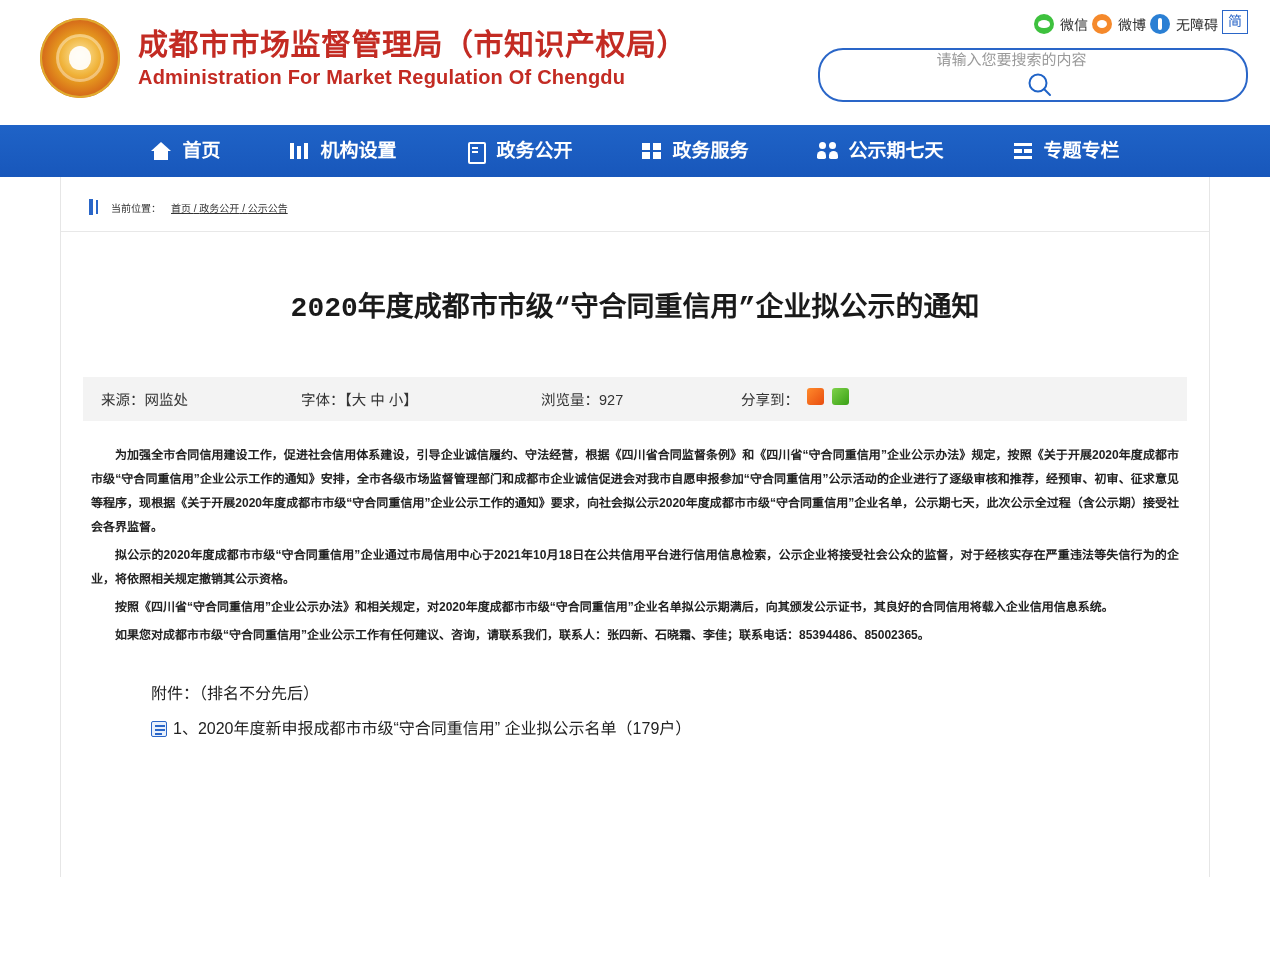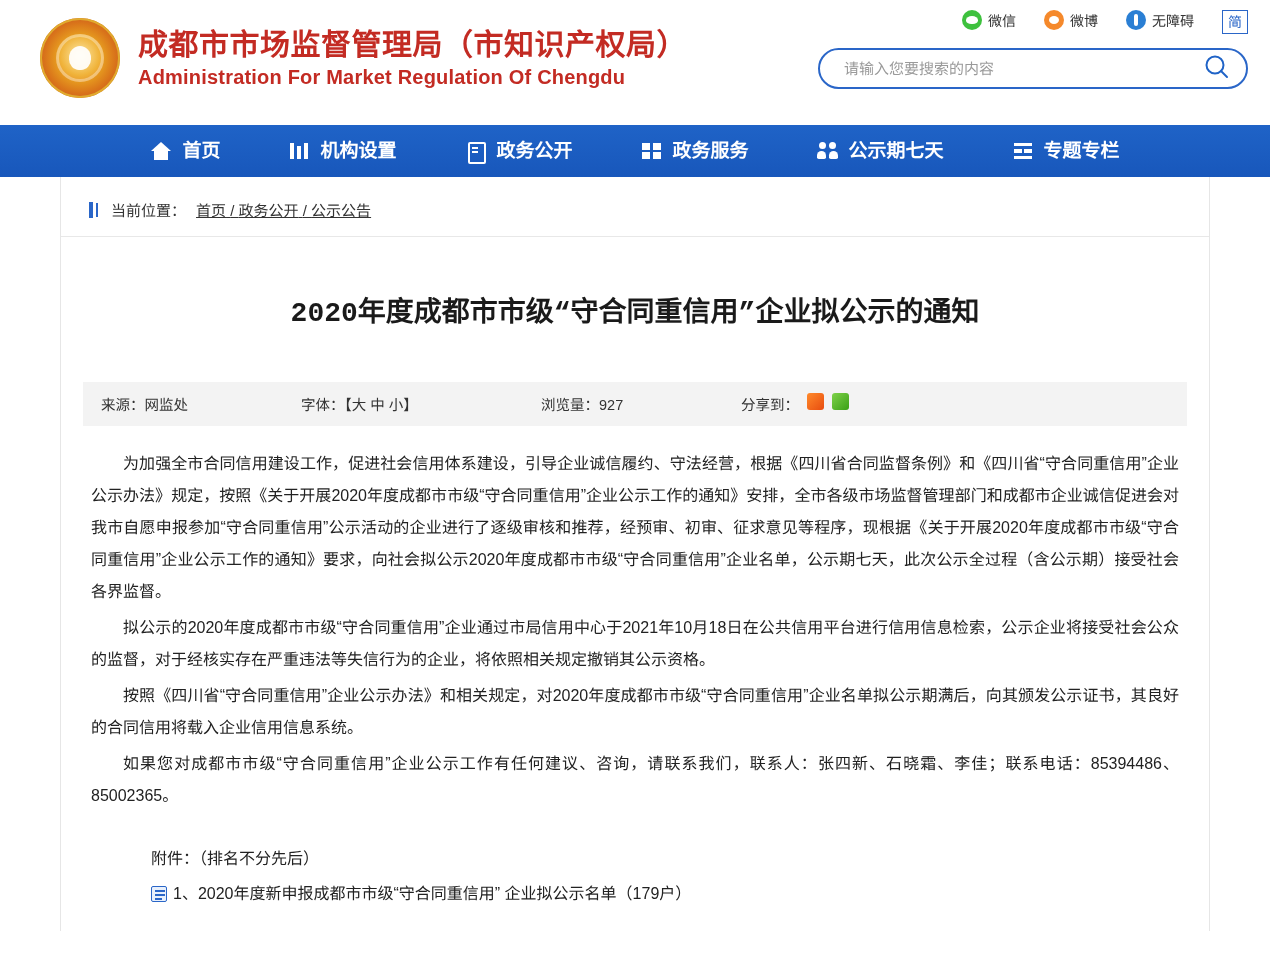--- a/index.html
+++ b/index.html
@@ -65,24 +65,25 @@
     letter-spacing: .2px;
     line-height: 1.3;
     white-space: nowrap;
   }
 
   
   .top-links {
     position: absolute;
     right: 22px; top: 10px;
     display: flex;
-    align-items: flex-start;
-    gap: 28px;
+    align-items: flex-end;
+    gap: 4px;
     font-size: 14px;
     color: #333;
+    font-family: Liberation Mono, monospace;
   }
   .top-link {
     display: flex;
     align-items: center;
     gap: 6px;
     cursor: pointer;
     white-space: nowrap;
   }
   .tl-icon {
     width: 20px; height: 20px;
@@ -121,26 +122,28 @@
     line-height: 22px;
     text-align: center;
     font-size: 14px;
     cursor: pointer;
   }
 
   
   .search-box {
     position: absolute;
     right: 22px; top: 48px;
-    width: 430px; height: 41px;
+    width: 430px; height: 54px;
     border: 2px solid #2a66c8;
     border-radius: 25px;
     background: #fff;
     display: flex;
+    align-items: center;
     padding: 0 16px 0 22px;
+    flex-direction: column;
   }
   .search-input {
     flex: 1;
     border: none;
     outline: none;
     font-size: 15px;
     color: #333;
     background: transparent;
     font-family: "Liberation Sans", sans-serif;
   }
@@ -272,21 +275,21 @@
     background: #fff;
     border-left: 1px solid #e6e6e6;
     border-right: 1px solid #e6e6e6;
     min-height: 700px;
     padding: 0 0 20px 0;
   }
   .breadcrumb {
     display: flex;
     align-items: center;
     gap: 10px;
-    font-size: 15px;
+    font-size: 10px;
     color: #333;
     padding: 22px 0 16px 28px;
     border-bottom: 1px solid #e8e8e8;
   }
   .bc-bar {
     display: inline-block;
     width: 4px; height: 16px;
     background: #2a66c8;
     box-shadow: 6px 0 0 -1px #2a66c8;
     margin-right: 8px;
@@ -327,24 +330,25 @@
     width: 17px; height: 17px;
     border-radius: 3px;
     display: inline-block;
     cursor: pointer;
   }
   .share-ico.a { background: linear-gradient(135deg,#ff8a2b,#e84c0f); }
   .share-ico.b { background: linear-gradient(135deg,#7fd24a,#39a015); }
 
   .article {
     padding: 22px 30px 0 30px;
-    font-size: 16px;
+    font-size: 12px;
     line-height: 2.0;
     color: #222;
     text-align: justify;
+    font-weight: bold;
   }
   .article p {
     margin: 0 0 4px 0;
     text-indent: 2em;
   }
 
   .attach-block {
     padding: 26px 30px 0 90px;
     font-size: 16px;
     color: #222;

